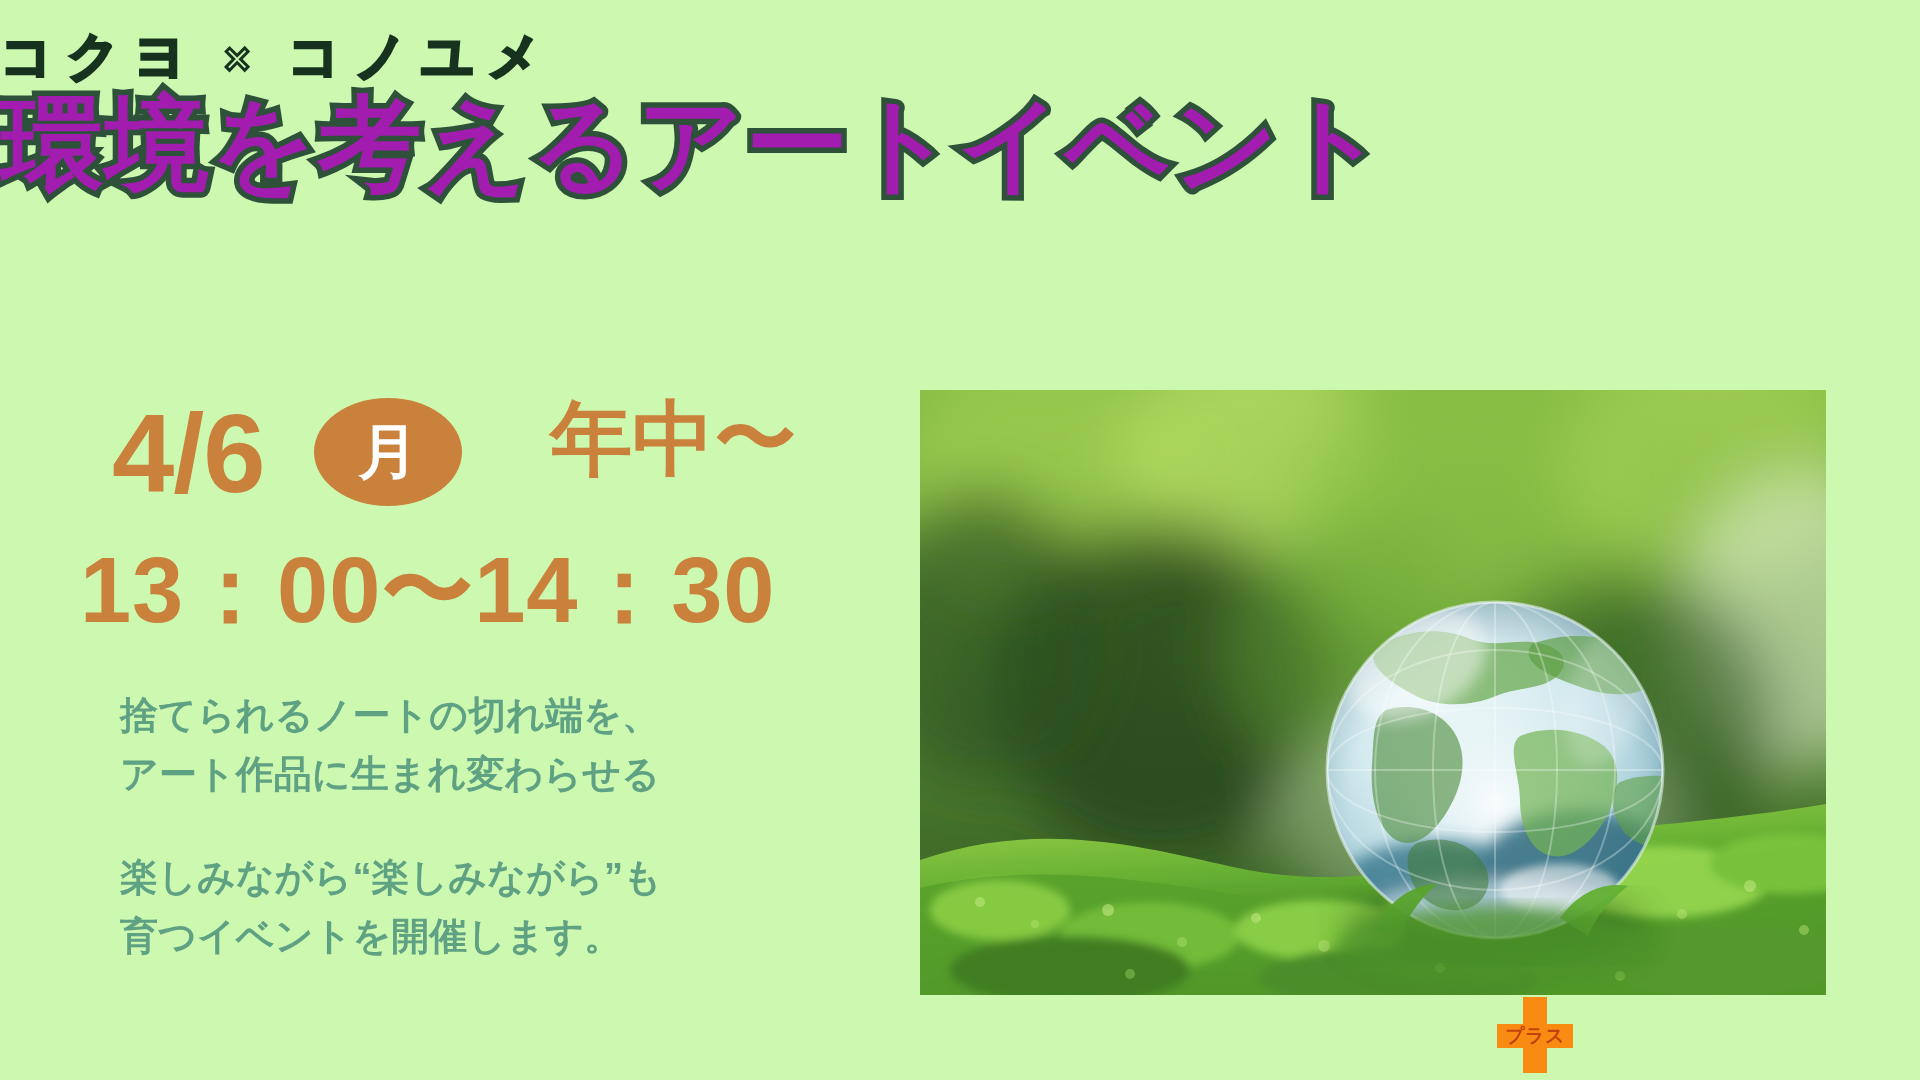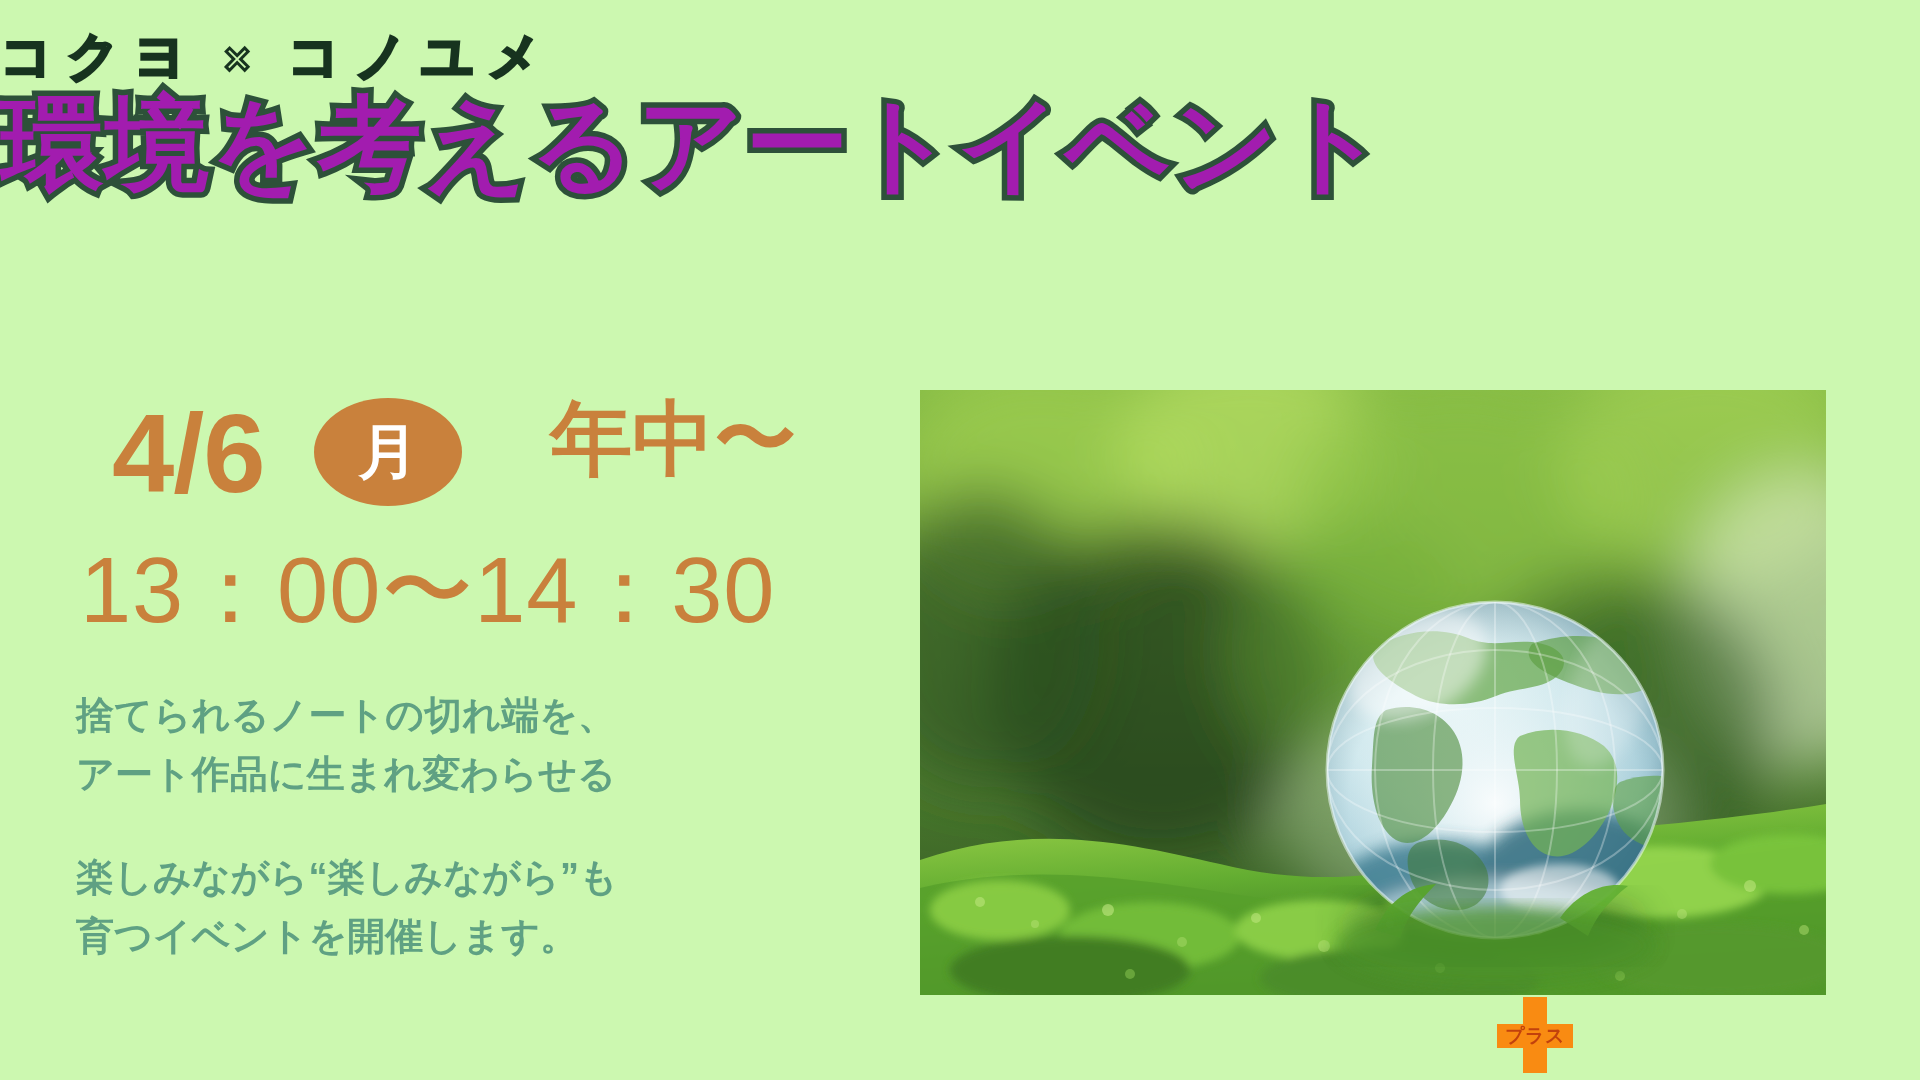--- a/index.html
+++ b/index.html
@@ -107,29 +107,29 @@
     font-weight: 700;
     color: #c9813c;
     line-height: 1;
     white-space: nowrap;
   }
 
   .time-row {
     padding-left: 80px;
     margin-top: 36px;
     font-size: 92px;
-    font-weight: 400;
+    font-weight: 700;
     color: #c9813c;
     line-height: 1;
     letter-spacing: 0.01em;
     white-space: nowrap;
   }
 
   .body-text {
-    padding-left: 76px;
+    padding-left: 120px;
     margin-top: 50px;
     color: #5fa183;
     font-size: 38px;
     font-weight: 700;
     line-height: 1.55;
   }
   .body-text .para + .para { margin-top: 44px; }
   .body-text .line { white-space: nowrap; }
 
   

